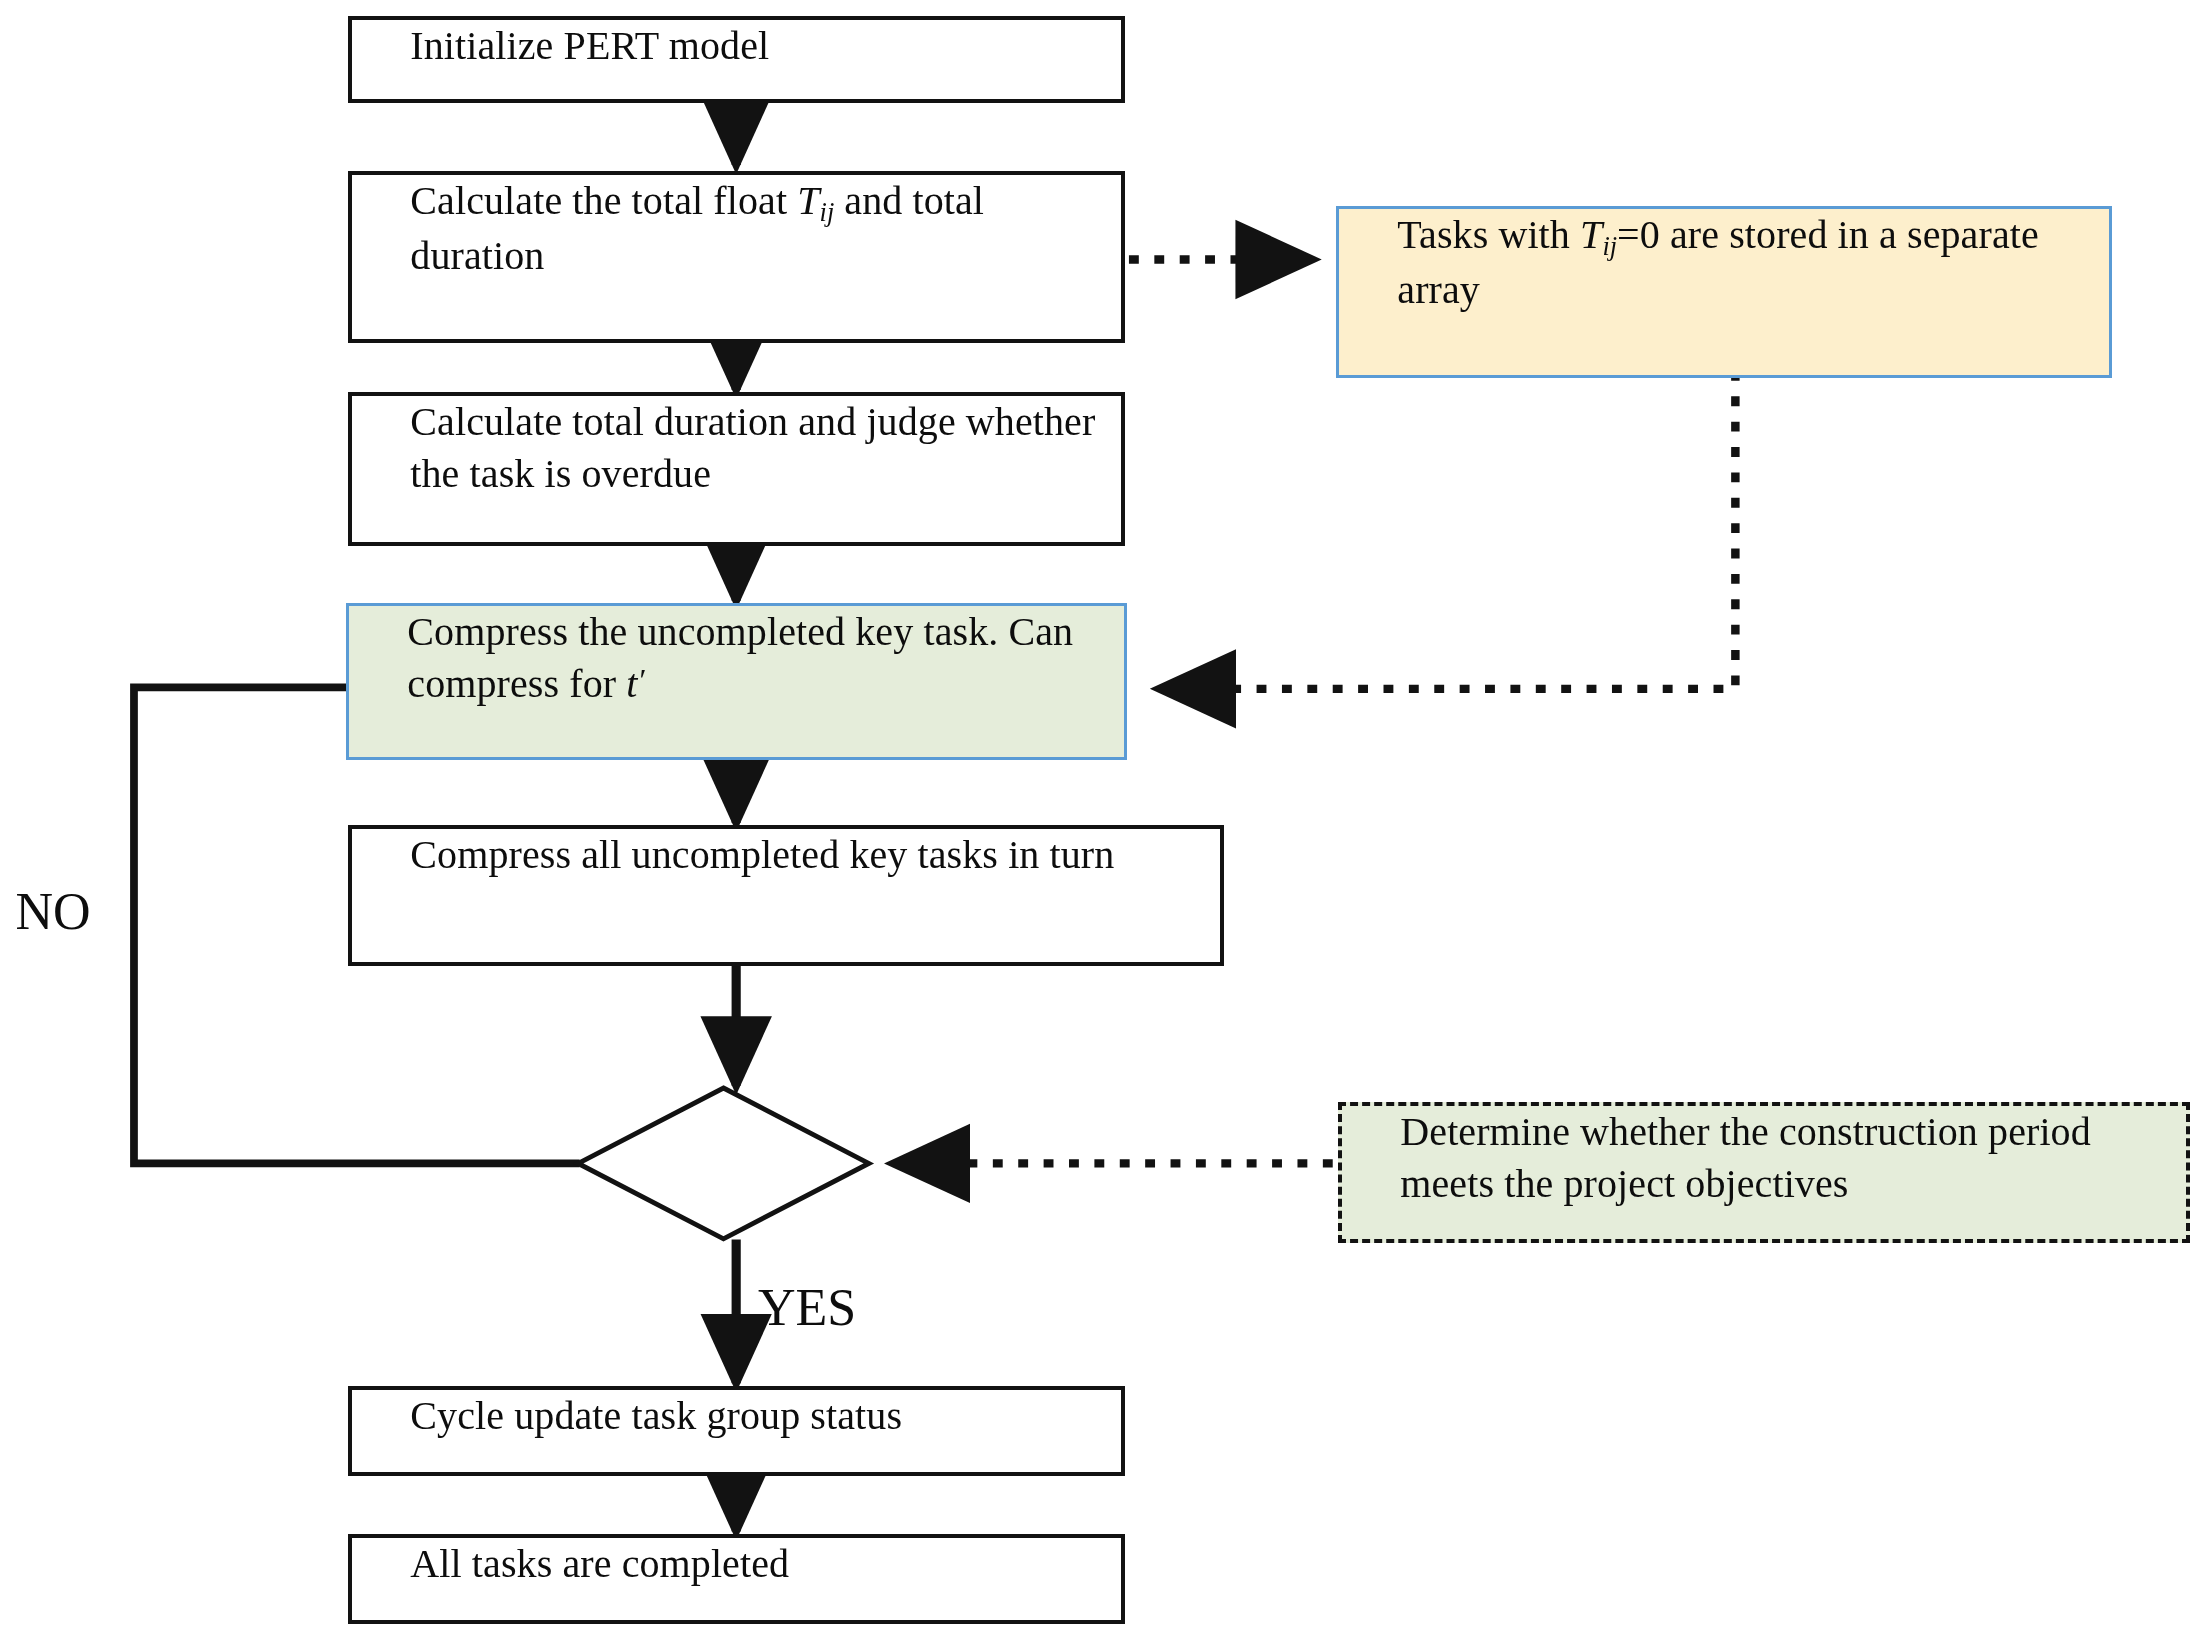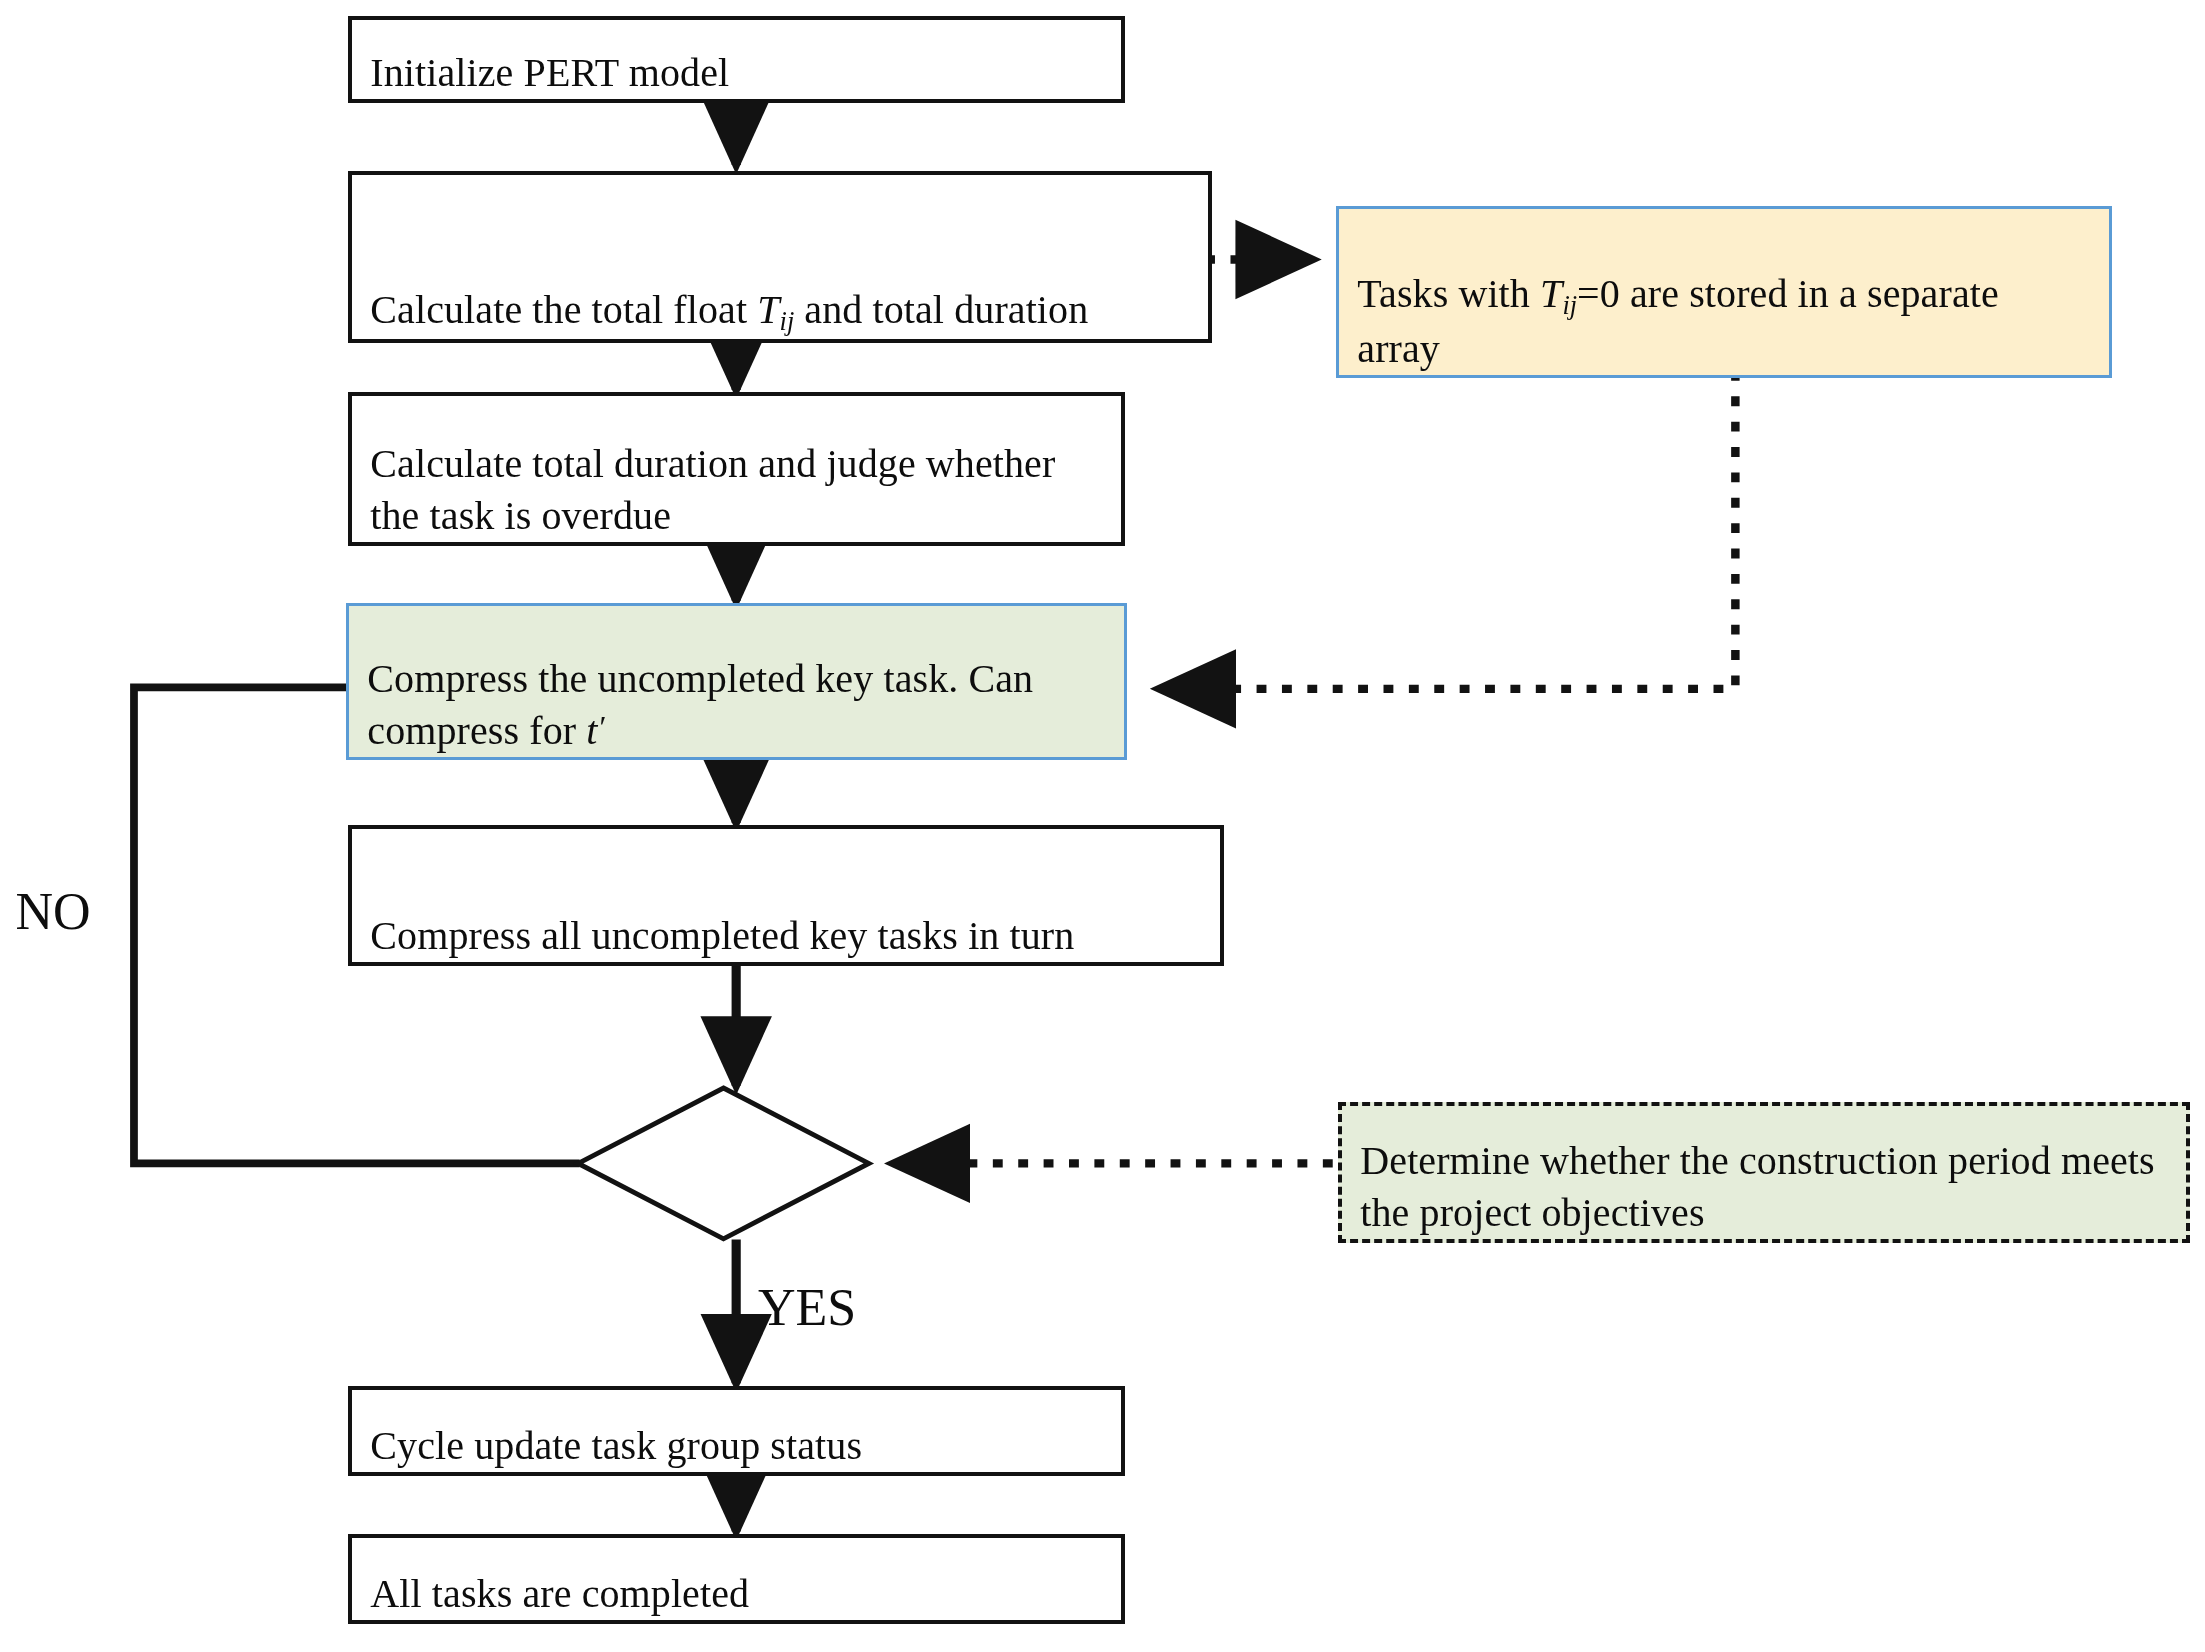--- a/index.html
+++ b/index.html
@@ -14,22 +14,23 @@
     position: relative;
     width: 2205px;
     height: 1652px;
     background: #ffffff;
     overflow: hidden;
   }
   .node {
     position: absolute;
     box-sizing: border-box;
     display: flex;
-    align-items: flex-end;
+    align-items: flex-start;
     background: #ffffff;
+    padding-left: 40px;
   }
   .node .txt {
     display: block;
     width: 100%;
     padding: 0 18.3px;
     font-size: 40px;
     line-height: 1.30;
     color: #0d0d0d;
     text-align: left;
     letter-spacing: 0.1px;
@@ -113,21 +114,21 @@
 
     <line x1="1890" y1="1650" x2="1268" y2="1650" stroke="#121212" stroke-width="12" stroke-dasharray="14 22" stroke-linecap="butt" marker-end="url(#ahd)"></line>
 
     <polygon points="1026,1543 1232,1650 1026,1757 820,1650" fill="#ffffff" stroke="#121212" stroke-width="7"></polygon>
   </svg>
 
   <div class="node proc" style="left:348px; top:15.5px; width:777px; height:87px;">
     <span class="txt">Initialize PERT model</span>
   </div>
 
-  <div class="node proc" style="left:348px; top:171px; width:864px; height:172px;">
+  <div class="node proc" style="left:348px; top:171px; width:777px; height:172px;">
     <span class="txt">
       <span>Calculate the total float </span><span class="mathvar">T</span><span class="sub">ij</span><span> and total duration</span>
     </span>
   </div>
 
   <div class="node hl-blue fill-yellow" style="left:1336px; top:171px; width:776px; height:172px;margin-top:35px;">
     <span class="txt">
       <span>Tasks with </span><span class="mathvar">T</span><span class="sub">ij</span><span>=0 are stored in a separate array</span>
     </span>
   </div>

